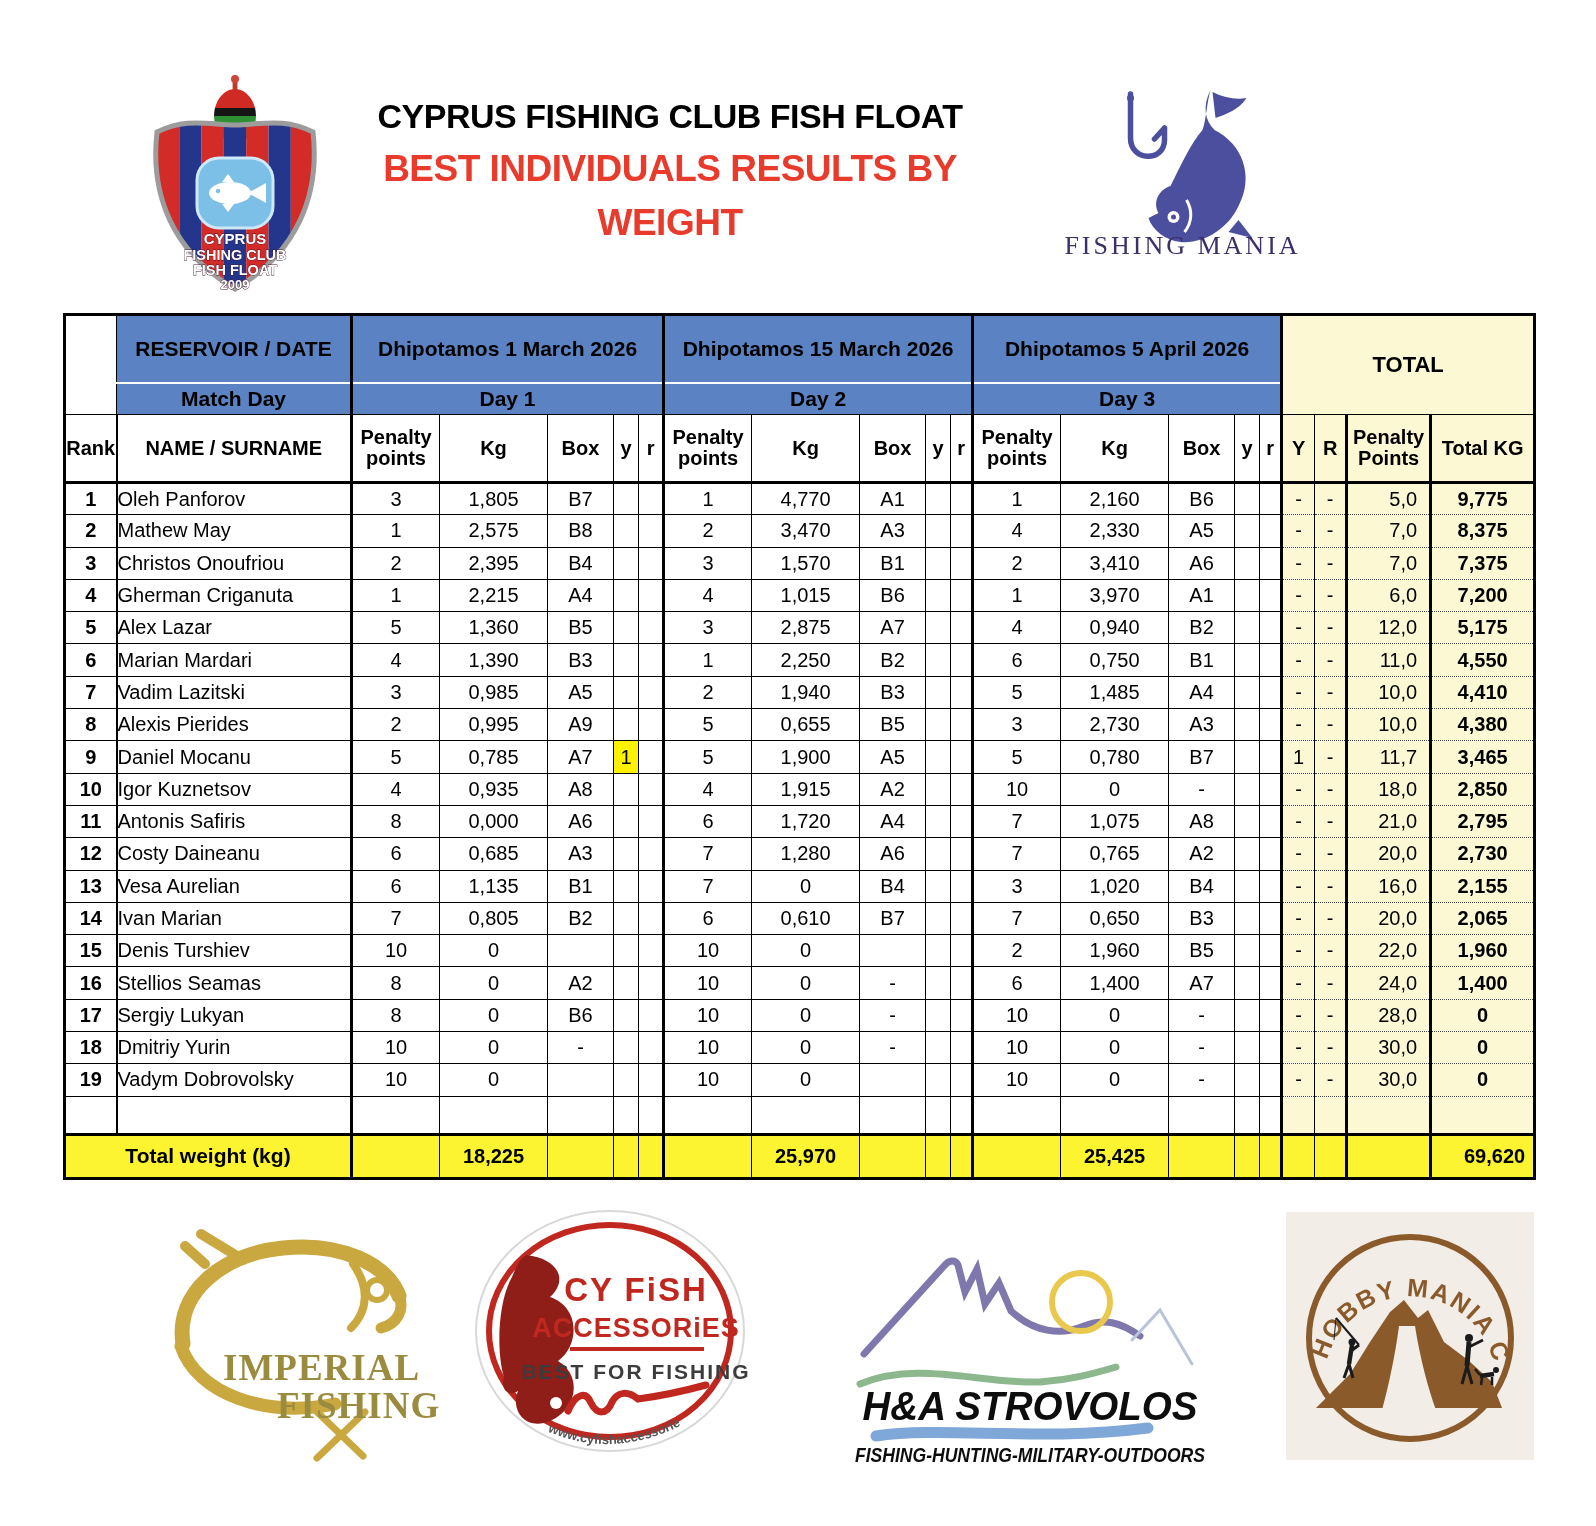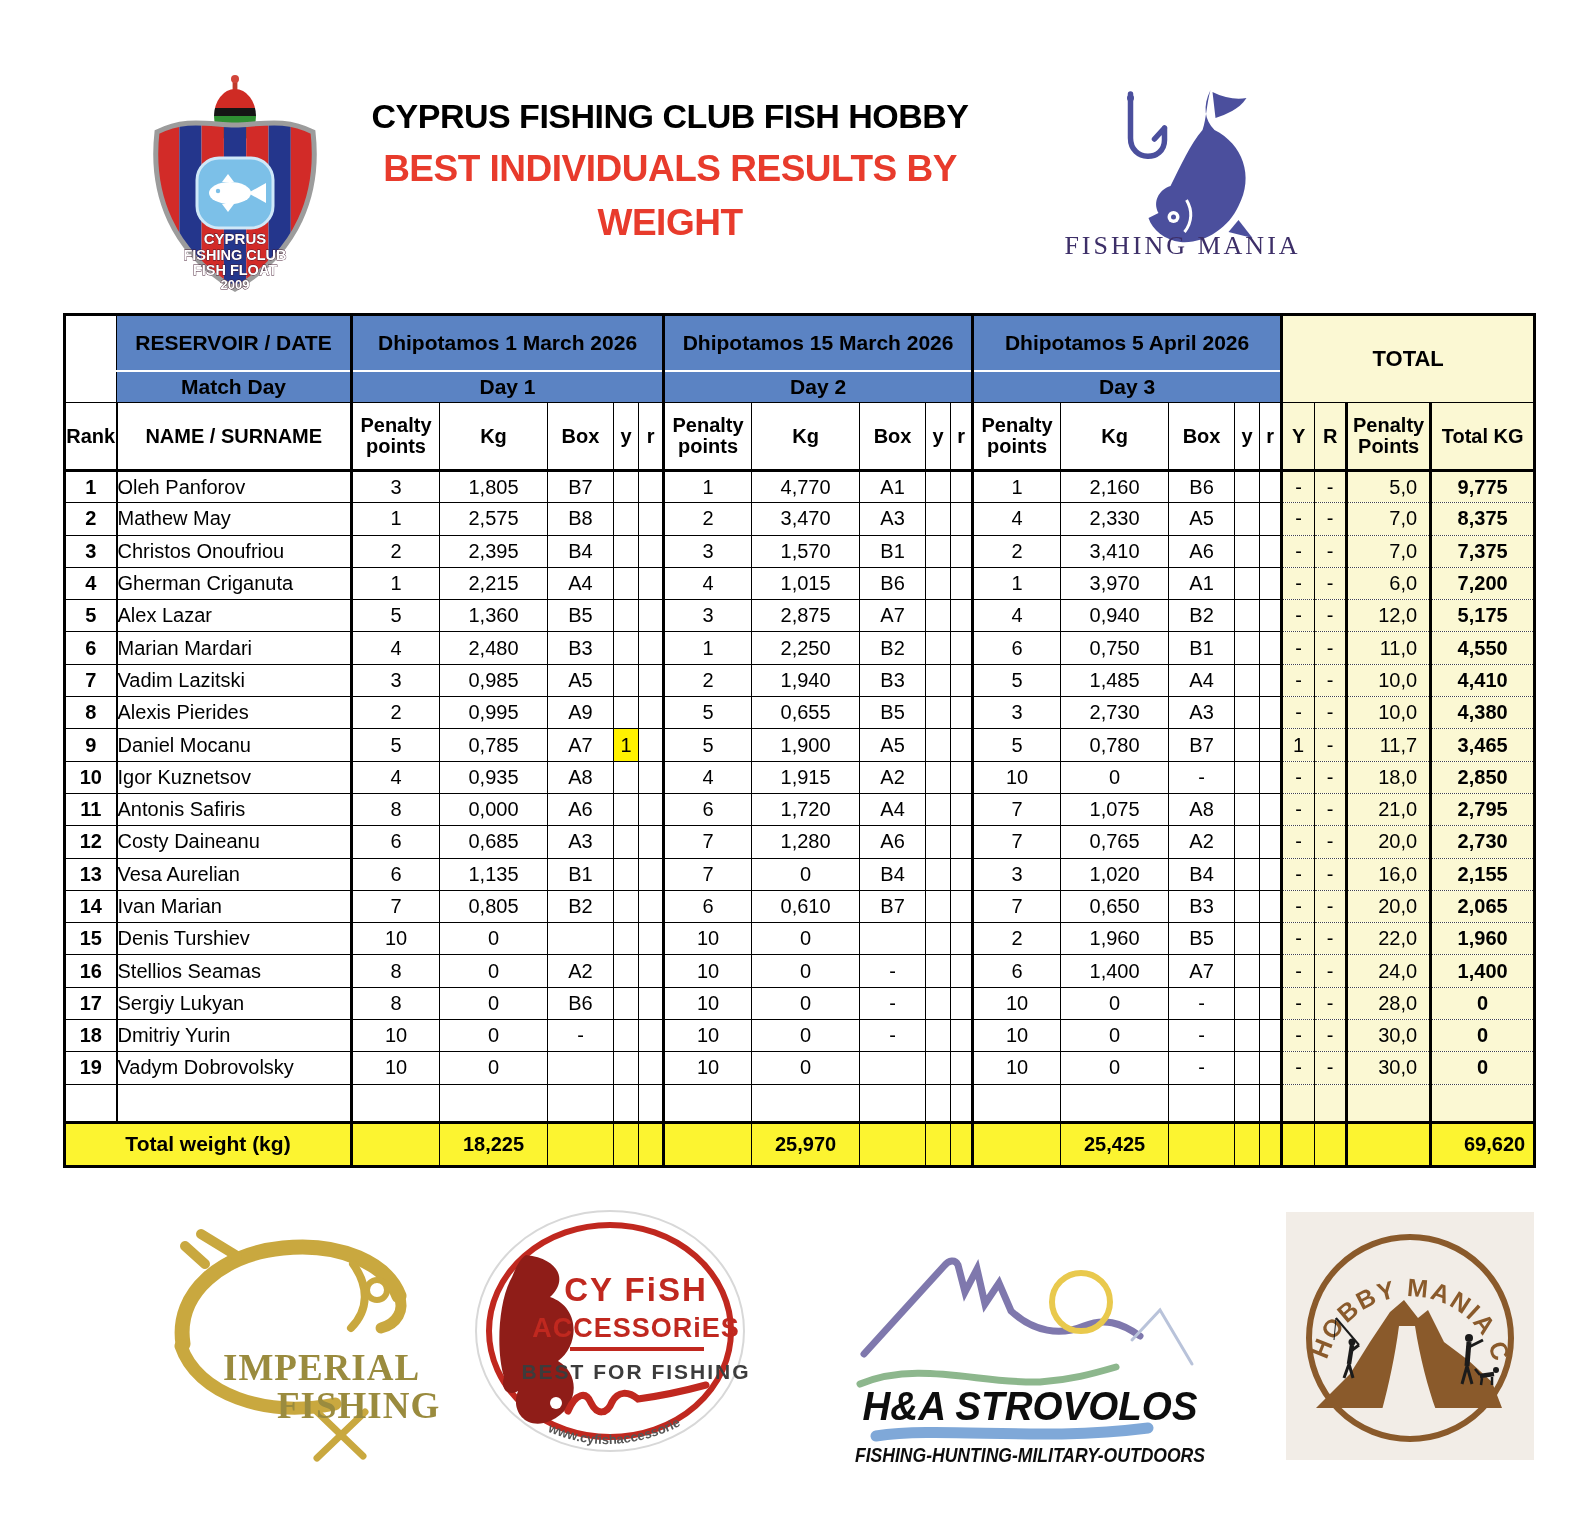--- a/index.html
+++ b/index.html
@@ -9,21 +9,21 @@
   .badge{position:absolute;left:140px;top:72px;width:190px;height:225px;}
   .titles{position:absolute;left:320px;top:90px;width:700px;text-align:center;}
   .titles .t1,.titles .t2{font-size:34px;font-weight:bold;line-height:52px;letter-spacing:-0.5px;}
   .titles .t3{font-size:37px;font-weight:bold;line-height:54px;color:var(--title-red);letter-spacing:-0.5px;}
   .fm-logo{position:absolute;left:1050px;top:82px;width:265px;height:180px;}
   
   .sheet{position:absolute;left:63px;top:313px;}
   table{table-layout:fixed;width:1470px;border-collapse:collapse;border:3px solid #000;}
   td{border:1px solid #000;padding:0;vertical-align:middle;text-align:center;
      font-size:20px;line-height:1.05;overflow:hidden;white-space:nowrap;}
-  .hr1{height:56px;} .hr2{height:32px;} .hr3{height:68px;}
+  .hr1{height:68px;} .hr2{height:32px;} .hr3{height:68px;}
   tbody tr{height:32.3px;}
   tr.spacer{height:38px;} tr.totalrow{height:44px;margin-left:47px;}
   .b{font-weight:bold;}
   .wrap{white-space:normal;}
   .blue{background:var(--header-blue);font-size:21px;font-weight:bold;}
   .hr1 td.blue{border-bottom:2px solid #fff;}
   .total-hdr{background:var(--cream);font-size:22px;font-weight:bold;}
   .creamh{background:var(--cream);font-weight:bold;}
   .cream{background:var(--cream);border-top:1px dotted #444;border-bottom:1px dotted #444;}
   .bl2{border-left-width:3px;}
@@ -96,21 +96,21 @@
     </g>
     <g fill="#fff" font-weight="bold" text-anchor="middle" stroke="#40172e" stroke-width="0.8" paint-order="stroke">
       <text x="95" y="172" font-size="15">CYPRUS</text>
       <text x="95" y="188" font-size="14.5">FISHING CLUB</text>
       <text x="95" y="203" font-size="14.5">FISH FLOAT</text>
       <text x="95" y="217" font-size="13">2009</text>
     </g>
   </svg>
 
   <div class="titles">
-    <div class="t1">CYPRUS FISHING CLUB FISH HOBBY</div>
+    <div class="t1">CYPRUS FISHING CLUB FISH FLOAT</div>
     <div class="t3">BEST INDIVIDUALS RESULTS BY WEIGHT</div>
   </div>
 
   <svg class="fm-logo" viewBox="0 0 260 180">
     <g>
       <path class="fm-stroke" fill="none" stroke-width="5.5" stroke-linecap="round" d="M78,12 L78,56 C78,80 112,80 112,58 L112,46 M112,46 L102,57"></path>
       <circle class="fm-fill" cx="78" cy="16" r="3.5"></circle>
     </g>
     <g>
       <path class="fm-fill" d="M160,10 C172,16 184,18 194,16 C186,28 174,32 163,36 Z"></path>
@@ -300,21 +300,21 @@
             <td></td>
             <td class="cream bl2">-</td>
             <td class="cream">-</td>
             <td class="cream bl2 r-al">12,0</td>
             <td class="cream bl2 b">5,175</td>
           </tr>
           <tr>
             <td class="rank">6</td>
             <td class="name">Marian Mardari</td>
             <td class="bl2">4</td>
-            <td>2,480</td>
+            <td>1,390</td>
             <td>B3</td>
             <td></td>
             <td></td>
             <td class="bl2">1</td>
             <td>2,250</td>
             <td>B2</td>
             <td></td>
             <td></td>
             <td class="bl2">6</td>
             <td>0,750</td>

